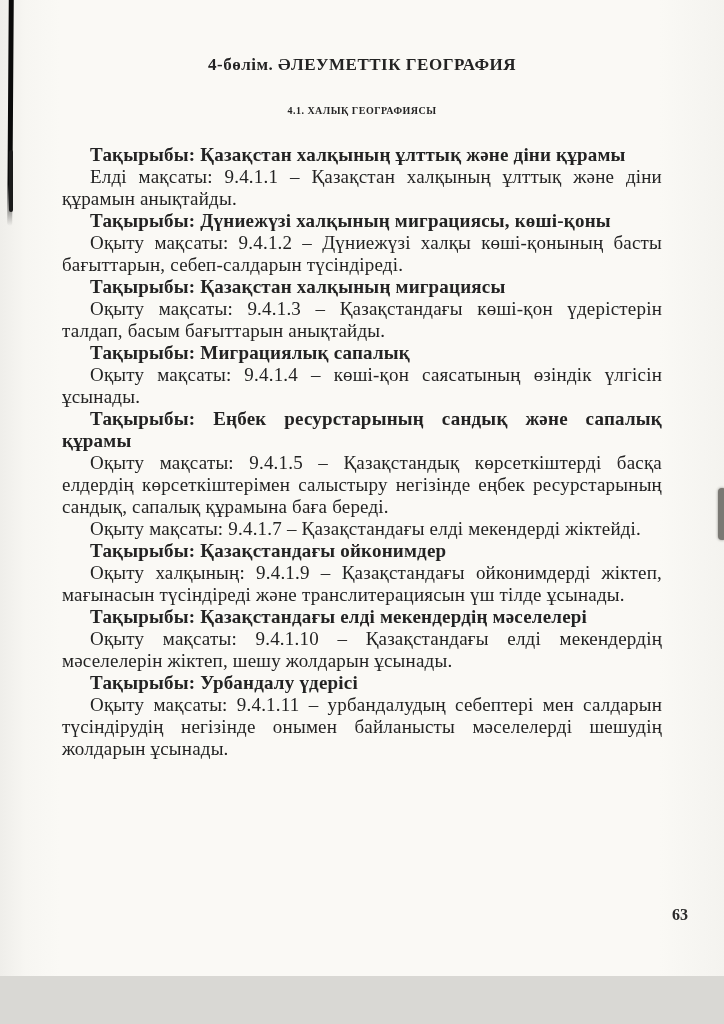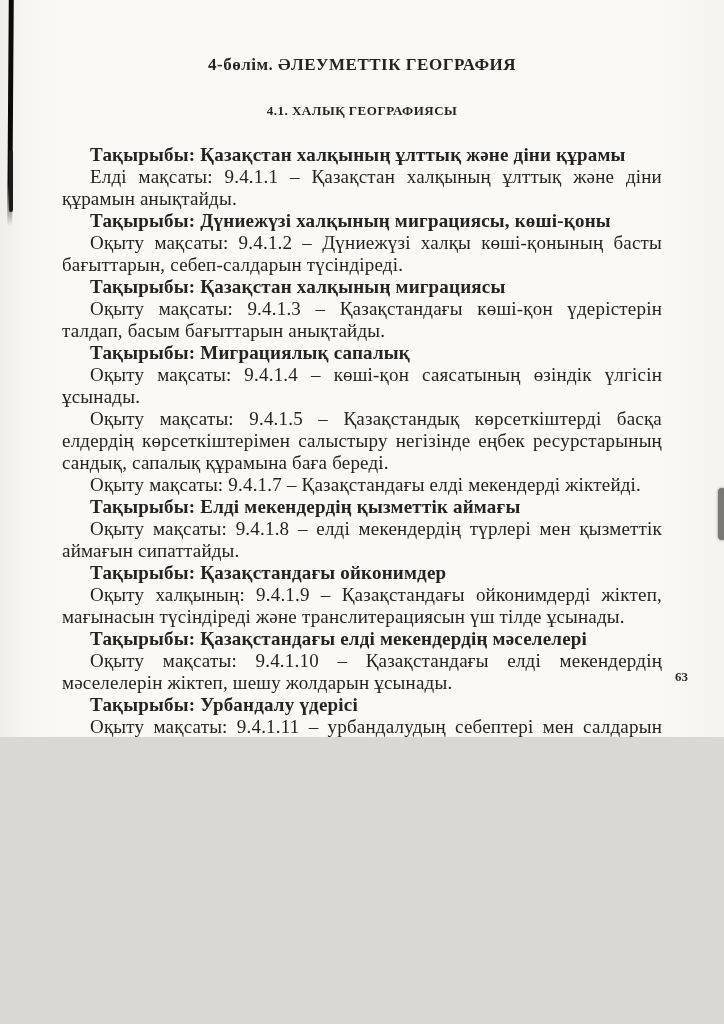--- a/index.html
+++ b/index.html
@@ -3,21 +3,21 @@
 <meta charset="utf-8">
 <style>
   html, body {
     margin: 0;
     padding: 0;
     background: #d9d8d4;
   }
   .page {
     position: relative;
     width: 724px;
-    height: 737px;
+    height: 976px;
     margin: 0 auto;
     box-sizing: border-box;
     overflow: hidden;
     background:
       linear-gradient(90deg, #efeeea 0px, #f7f6f2 26px, #faf9f5 60px, #faf9f5 660px, #f4f3ef 724px),
       #faf9f5;
     font-family: "Liberation Serif", "DejaVu Serif", serif;
     color: #232323;
   }
   
@@ -59,42 +59,42 @@
   h1.section-title {
     margin: 0 0 26px 0;
     font-size: 17px;
     line-height: 21px;
     font-weight: bold;
     text-align: center;
     letter-spacing: 0.5px;
   }
   h2.chapter-title {
     margin: 0 0 24px 0;
-    font-size: 13px;
+    font-size: 10px;
     line-height: 19px;
     font-weight: bold;
     text-align: center;
     letter-spacing: 0.5px;
   }
   .entries p {
     margin: 0;
     font-size: 19px;
     line-height: 22px;
     text-align: justify;
     text-indent: 28px;
     letter-spacing: 0.2px;
   }
   .entries p.topic {
     font-weight: bold;
   }
   .page-number {
     position: absolute;
     right: 36px;
     bottom: 52px;
-    font-size: 13px;
+    font-size: 16px;
     font-weight: bold;
     color: #2a2a2a;
     padding-left: 10px;
   }
 </style>
 </head>
 <body>
 
 <div class="page">
 
@@ -123,32 +123,29 @@
         <p class="topic">Тақырыбы: Қазақстан халқының миграциясы</p>
         <p class="objective">Оқыту мақсаты: 9.4.1.3 – Қазақстандағы көші-қон үдерістерін талдап, басым бағыттарын анықтайды.</p>
       </div>
 
       <div class="entry">
         <p class="topic">Тақырыбы: Миграциялық сапалық</p>
         <p class="objective">Оқыту мақсаты: 9.4.1.4 – көші-қон саясатының өзіндік үлгісін ұсынады.</p>
       </div>
 
       <div class="entry">
+        <p class="topic">Тақырыбы: Еңбек ресурстарының сандық және сапалық құрамы</p>
         <p class="objective">Оқыту мақсаты: 9.4.1.5 – Қазақстандық көрсеткіштерді басқа елдердің көрсеткіштерімен салыстыру негізінде еңбек ресурстарының сандық, сапалық құрамына баға береді.</p>
       </div>
 
 
       <div class="entry">
         <p class="objective">Оқыту мақсаты: 9.4.1.7 – Қазақстандағы елді мекендерді жіктейді.</p>
       </div>
 
-      <div class="entry">
-        <p class="topic">Тақырыбы: Елді мекендердің қызметтік аймағы</p>
-        <p class="objective">Оқыту мақсаты: 9.4.1.8 – елді мекендердің түрлері мен қызметтік аймағын сипаттайды.</p>
-      </div>
 
       <div class="entry">
         <p class="topic">Тақырыбы: Қазақстандағы ойконимдер</p>
         <p class="objective">Оқыту халқының: 9.4.1.9 – Қазақстандағы ойконимдерді жіктеп, мағынасын түсіндіреді және транслитерациясын үш тілде ұсынады.</p>
       </div>
 
       <div class="entry">
         <p class="topic">Тақырыбы: Қазақстандағы елді мекендердің мәселелері</p>
         <p class="objective">Оқыту мақсаты: 9.4.1.10 – Қазақстандағы елді мекендердің мәселелерін жіктеп, шешу жолдарын ұсынады.</p>
       </div>

